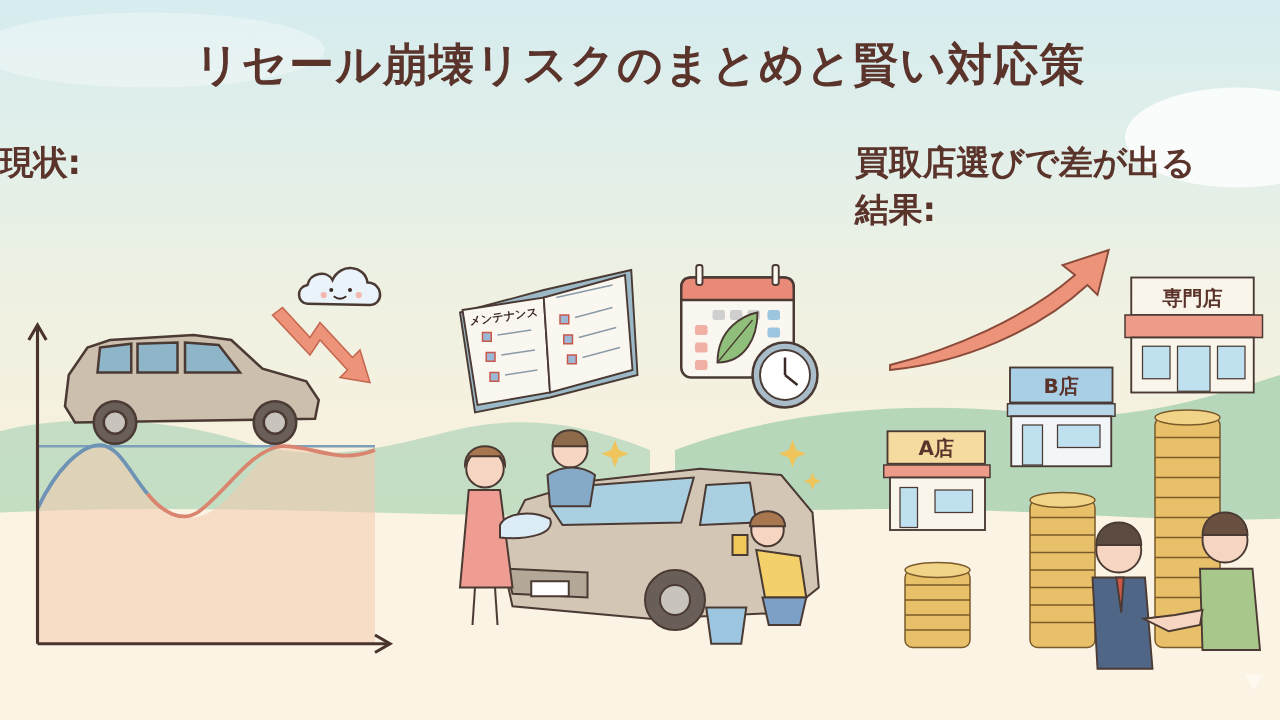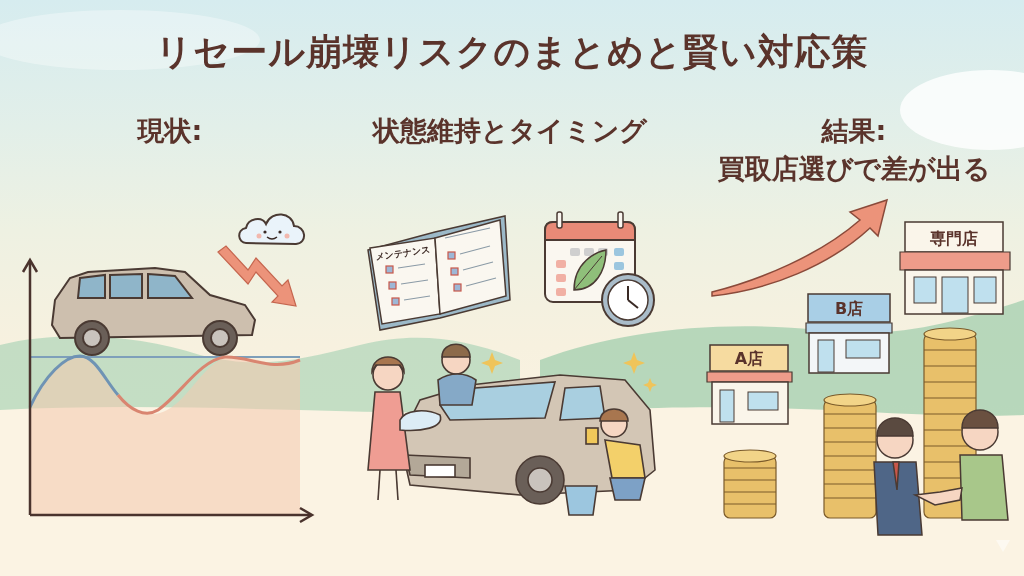--- a/index.html
+++ b/index.html
@@ -8,21 +8,21 @@
     position: relative;
     font-family: "DejaVu Sans", "Liberation Sans", sans-serif;
     background: linear-gradient(180deg, #d6ecef 0%, #e2efe9 22%, #eef1e2 40%, #f7f1df 60%, #fbf3e3 80%, #fcf5e6 100%);
   }
   .layer { position: absolute; left: 0; top: 0; width: 1024px; height: 576px; }
   .title {
     position: absolute; left: 0; top: 28px; width: 1024px; text-align: center;
     font-size: 36px; font-weight: bold; color: #5a332b; letter-spacing: 1px;
   }
   .heading {
-    position: absolute; top: 112px; text-align: center; color: #5a332b;
+    position: absolute; top: 112px; color: #5a332b;
     font-weight: bold; font-size: 27px; line-height: 38px;
   }
   .heading span { display: block; }
   #h1 { left: 0; width: 340px; }
   #h2 { left: 340px; width: 340px; }
   #h3 { left: 684px; width: 340px; }
   .sign-text { font-family: "DejaVu Sans", sans-serif; font-weight: bold; fill: #5a332b; }
   .small-label { font-family: "DejaVu Sans", sans-serif; font-weight: bold; fill: #3d2a25; }
   .watermark {
     position: absolute; right: 12px; bottom: 22px; width: 18px; height: 18px; opacity: .5;
@@ -38,25 +38,24 @@
   <path d="M540 360 C 620 330, 720 320, 820 330 C 900 340, 960 320, 1024 300 L 1024 430 L 540 430 Z" fill="#acd2b4" opacity=".85"></path>
   <path d="M0 410 C 200 400, 400 420, 600 410 C 800 400, 900 420, 1024 415 L 1024 576 L 0 576 Z" fill="#fbf3e3"></path>
 </svg>
 
 <div class="title">リセール崩壊リスクのまとめと賢い対応策</div>
 
 <div class="heading" id="h1">
   <span>現状:</span>
 </div>
 <div class="heading" id="h2">
-  <span>状態維持とタイミング</span>
 </div>
 <div class="heading" id="h3">
+  <span>買取店選びで差が出る</span>
   <span>結果:</span>
-  <span>買取店選びで差が出る</span>
 </div>
 
 <svg class="layer" viewBox="0 0 1024 576">
 
   <g>
     <path d="M30 405 C 50 370, 70 355, 80 356 C 100 358, 115 412, 150 414 C 185 416, 200 360, 230 357 C 260 356, 280 372, 300 360 L 300 515 L 30 515 Z" fill="#f4c9ae" opacity=".55"></path>
     <line x1="30" y1="357" x2="300" y2="357" stroke="#7e9fba" stroke-width="2"></line>
     <path d="M30 407 C 45 375, 65 356, 80 356 C 95 356, 105 380, 118 395" fill="none" stroke="#6f93b4" stroke-width="3"></path>
     <path d="M118 395 C 130 410, 145 418, 158 410 C 180 395, 200 360, 225 357 C 250 356, 270 372, 300 360" fill="none" stroke="#d98570" stroke-width="3"></path>
 

